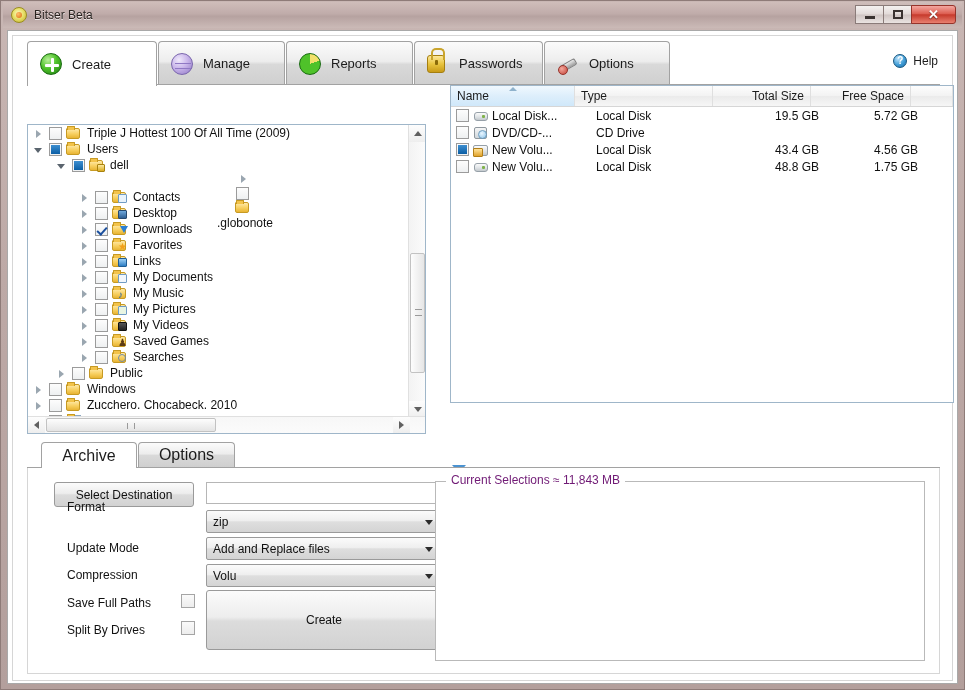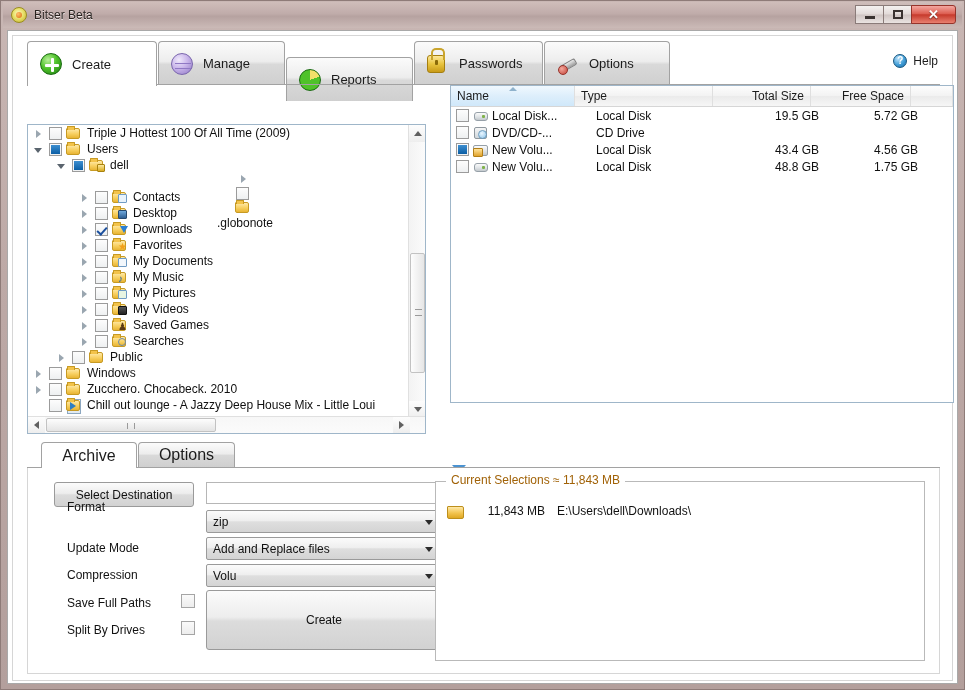--- a/index.html
+++ b/index.html
@@ -387,21 +387,21 @@
     border:1px solid #a5a5a5; background: linear-gradient(180deg,#fafafa,#ededed);
   }
 
   
   #selections-group {
     position:absolute; left:407px; top:13px; width:490px; height:180px;
     border:1px solid #b9b9b9; background:#ffffff;
   }
   #selections-legend {
     position:absolute; left:418px; top:5px; background:#ffffff;
-    padding:0 5px; font-size:12px; color:#a16207;text-align:center;
+    padding:0 5px; font-size:12px; color:#701a75;text-align:center;
   }
   #sel-row { position:absolute; left:419px; top:36px; display:flex; align-items:center; font-size:12px; color:#111; }
   #sel-folder {
     width:16px; height:13px; position:relative; margin-right:8px;
   }
   #sel-folder::before{
     content:""; position:absolute; left:0; top:1px; width:15px; height:11px;
     background: linear-gradient(180deg,#ffe9a8 0%, #f2c44f 55%, #dfa823 100%);
     border:1px solid #bd8f1c; border-radius:1px 2px 2px 2px;
   }
@@ -434,21 +434,21 @@
 
     <div id="tabstrip">
       <div class="tab active" style="left:0px; width:130px;">
         <div class="tab-icon ico-create"></div>
         <div class="tab-label">Create</div>
       </div>
       <div class="tab" style="left:131px; width:127px;">
         <div class="tab-icon ico-manage"></div>
         <div class="tab-label">Manage</div>
       </div>
-      <div class="tab" style="left:259px; width:127px;margin-top:16px;">
+      <div class="tab" style="left:259px; width:127px;">
         <div class="tab-icon ico-reports"></div>
         <div class="tab-label">Reports</div>
       </div>
       <div class="tab" style="left:387px; width:129px;">
         <div class="tab-icon">
               <div class="ico-pw"></div>
             </div>
         <div class="tab-label">Passwords</div>
       </div>
       <div class="tab" style="left:517px; width:126px;">
@@ -536,20 +536,30 @@
               </div>
               <div class="tree-row" style="padding-left: 51px;">
                 <div class="expander collapsed"></div>
                 <div style="width: 3px; flex: 0 0 3px;"></div>
                 <div class="cbox"></div>
                 <div class="ficon">
                   <div class="fold"></div>
                   <div class="ov ov-fav">★</div>
                 </div>
                 <span class="tree-label">Favorites</span>
+              </div>
+              <div class="tree-row" style="padding-left: 51px;">
+                <div class="expander collapsed"></div>
+                <div style="width: 3px; flex: 0 0 3px;"></div>
+                <div class="cbox"></div>
+                <div class="ficon">
+                  <div class="fold"></div>
+                  <div class="ov ov-links"></div>
+                </div>
+                <span class="tree-label">Links</span>
               </div>
               <div class="tree-row" style="padding-left: 51px;">
                 <div class="expander collapsed"></div>
                 <div style="width: 3px; flex: 0 0 3px;"></div>
                 <div class="cbox"></div>
                 <div class="ficon">
                   <div class="fold"></div>
                   <div class="ov ov-docs"></div>
                 </div>
                 <span class="tree-label">My Documents</span>
@@ -767,25 +777,20 @@
 
         <div class="form-label" style="left:39px; top:155px;">Split By Drives</div>
         <div class="chk" style="left:153px; top:153px;"></div>
 
         <div class="btn centered" style="left:178px; top:122px; width:236px; height:60px;">
           <span>Create</span>
         </div>
 
         <div id="selections-group"></div>
         <div id="selections-legend">Current Selections ≈ 11,843 MB</div>
-        <div id="sel-row">
-          <div id="sel-folder"></div>
-          <div id="sel-size">11,843 MB</div>
-          <div id="sel-path">E:\Users\dell\Downloads\</div>
-        </div>
 
       </div>
     </div>
 
   </div>
   </div>
 
   <div id="frame-outline"></div>
 </div>
 

